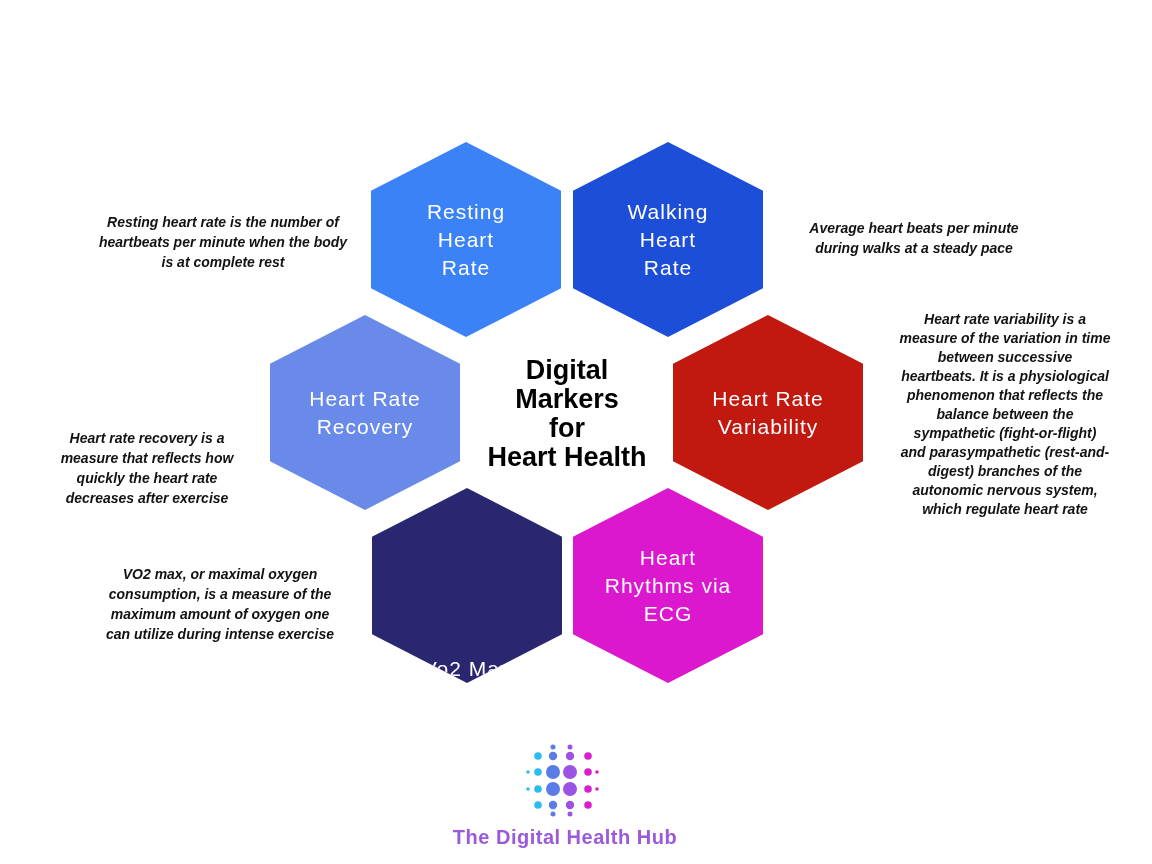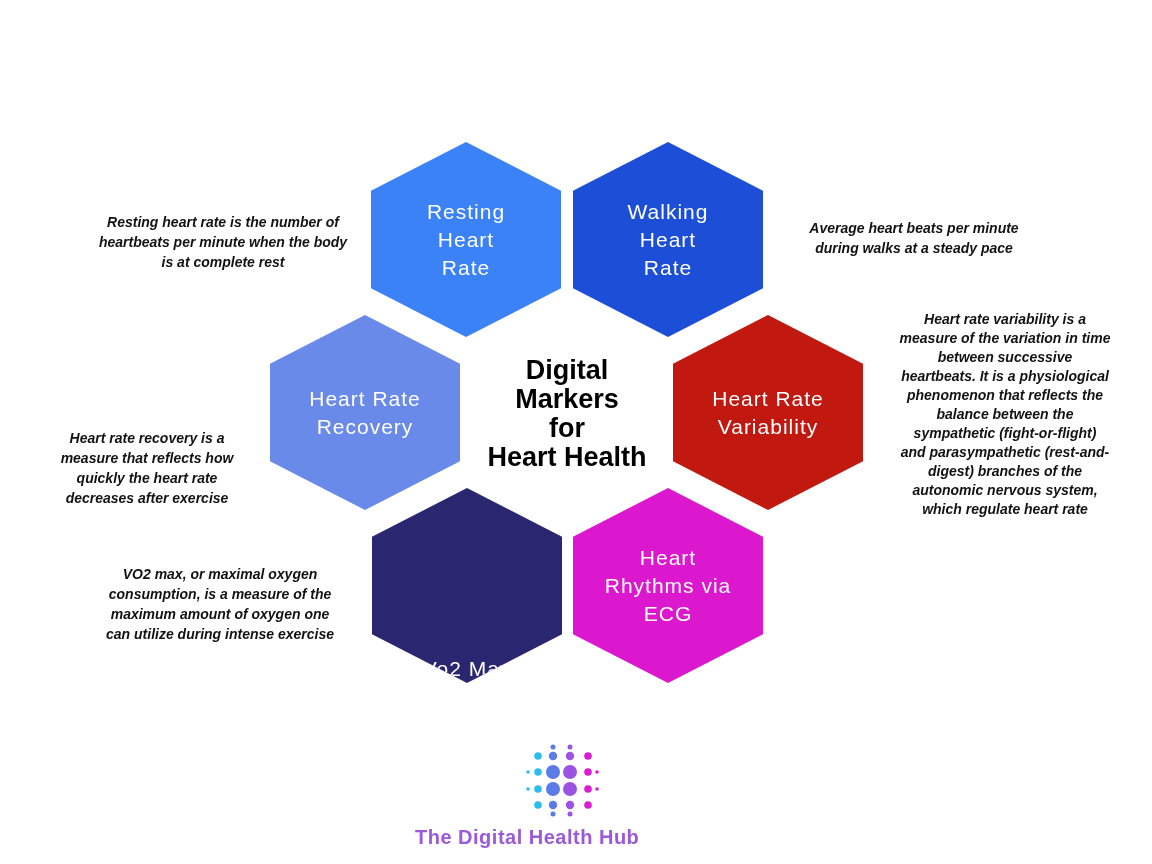--- a/index.html
+++ b/index.html
@@ -63,21 +63,21 @@
   #desc-vo2         { left: 72px;  top: 564px; width: 296px; }
   #desc-ecg         { left: 773px; top: 560px; width: 310px; }
 
   .logo {
     position: absolute; left: 517px; top: 740px;
     width: 96px; height: 80px;
   }
   .brand-name {
     position: absolute;
     left: 415px; top: 826px; width: 300px;
-    text-align: left;
+    text-align: center;
     font-size: 20px;
     font-weight: bold;
     letter-spacing: 0.5px;
   }
 </style>
 </head>
 <body>
 
 <div class="canvas">
 

